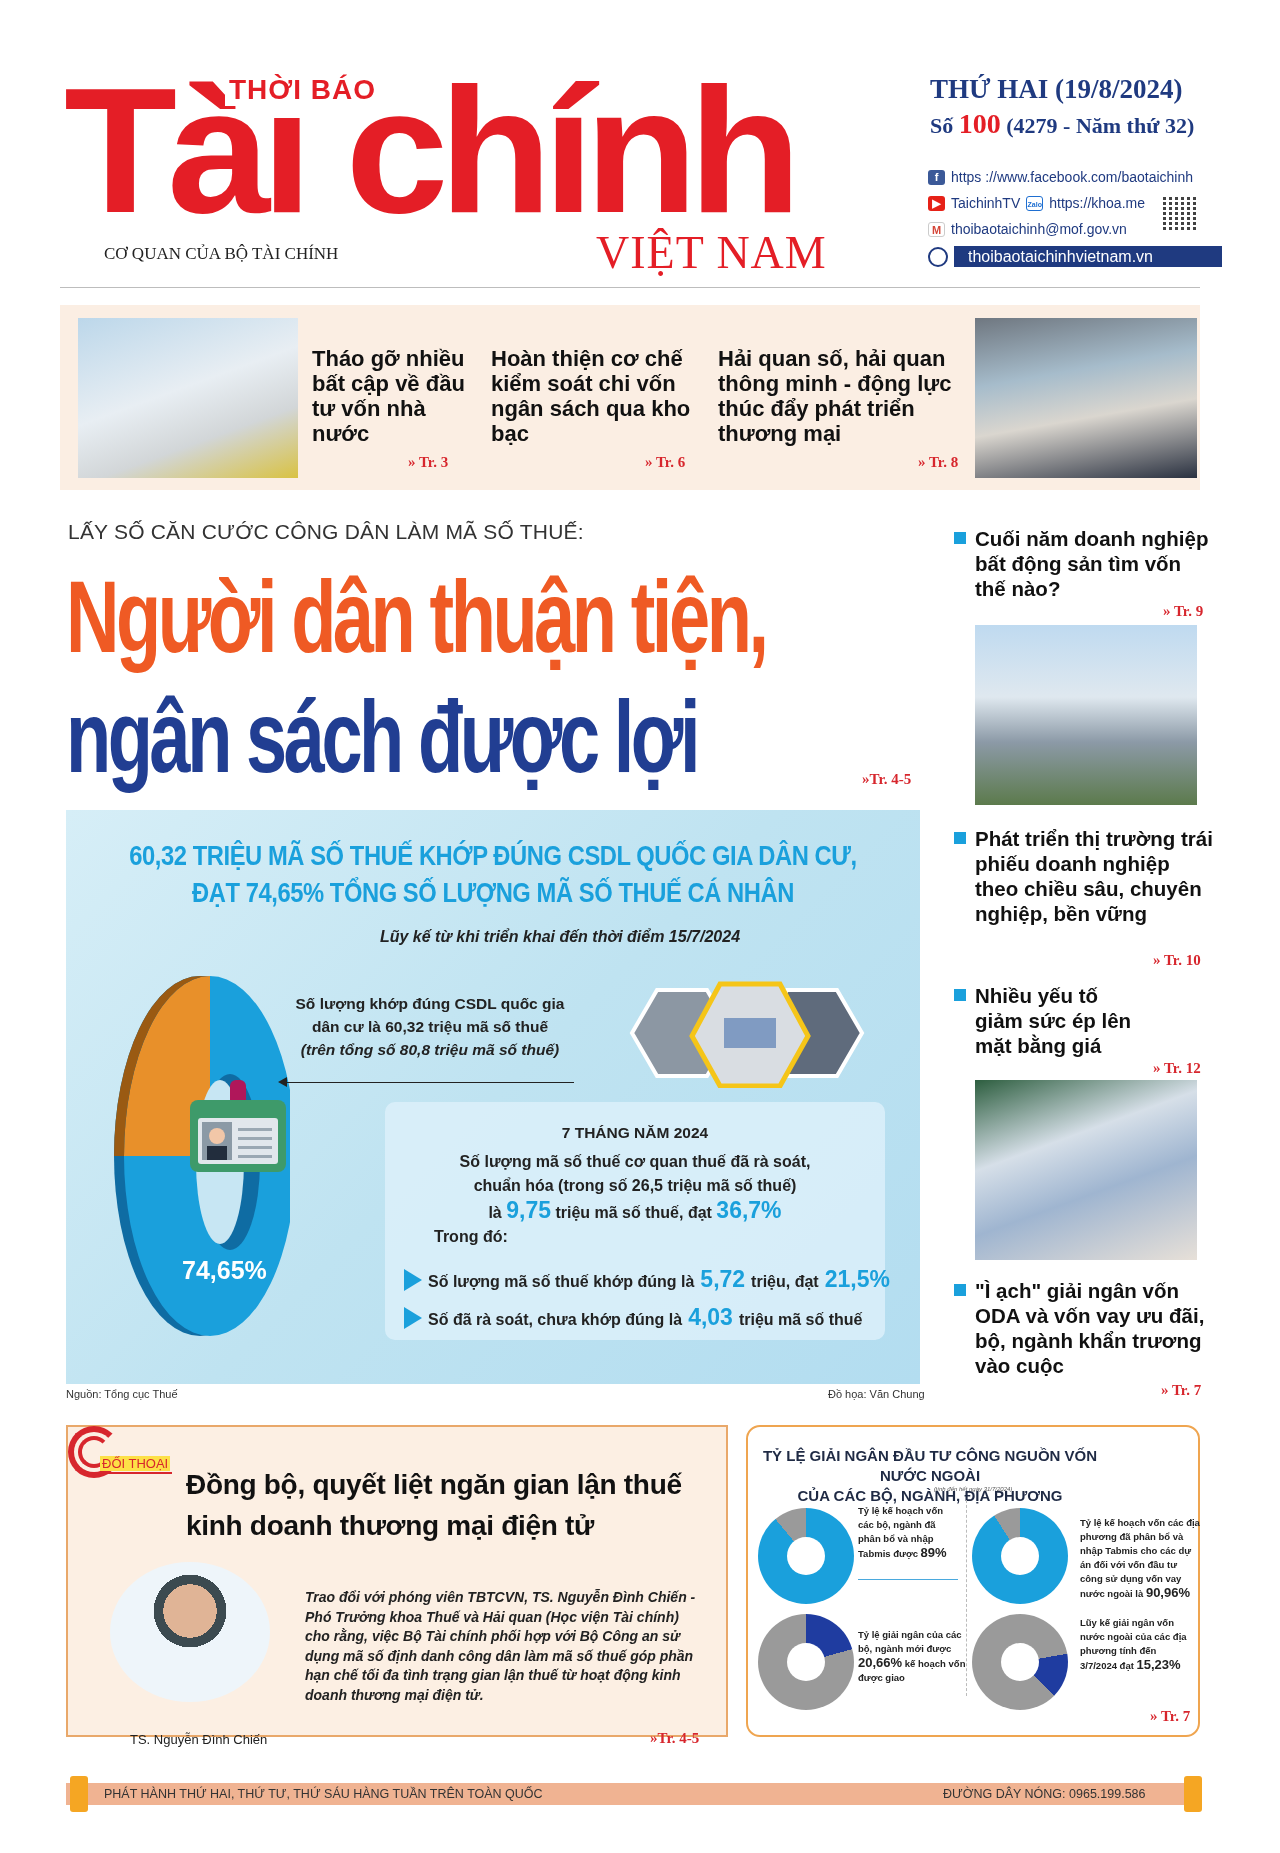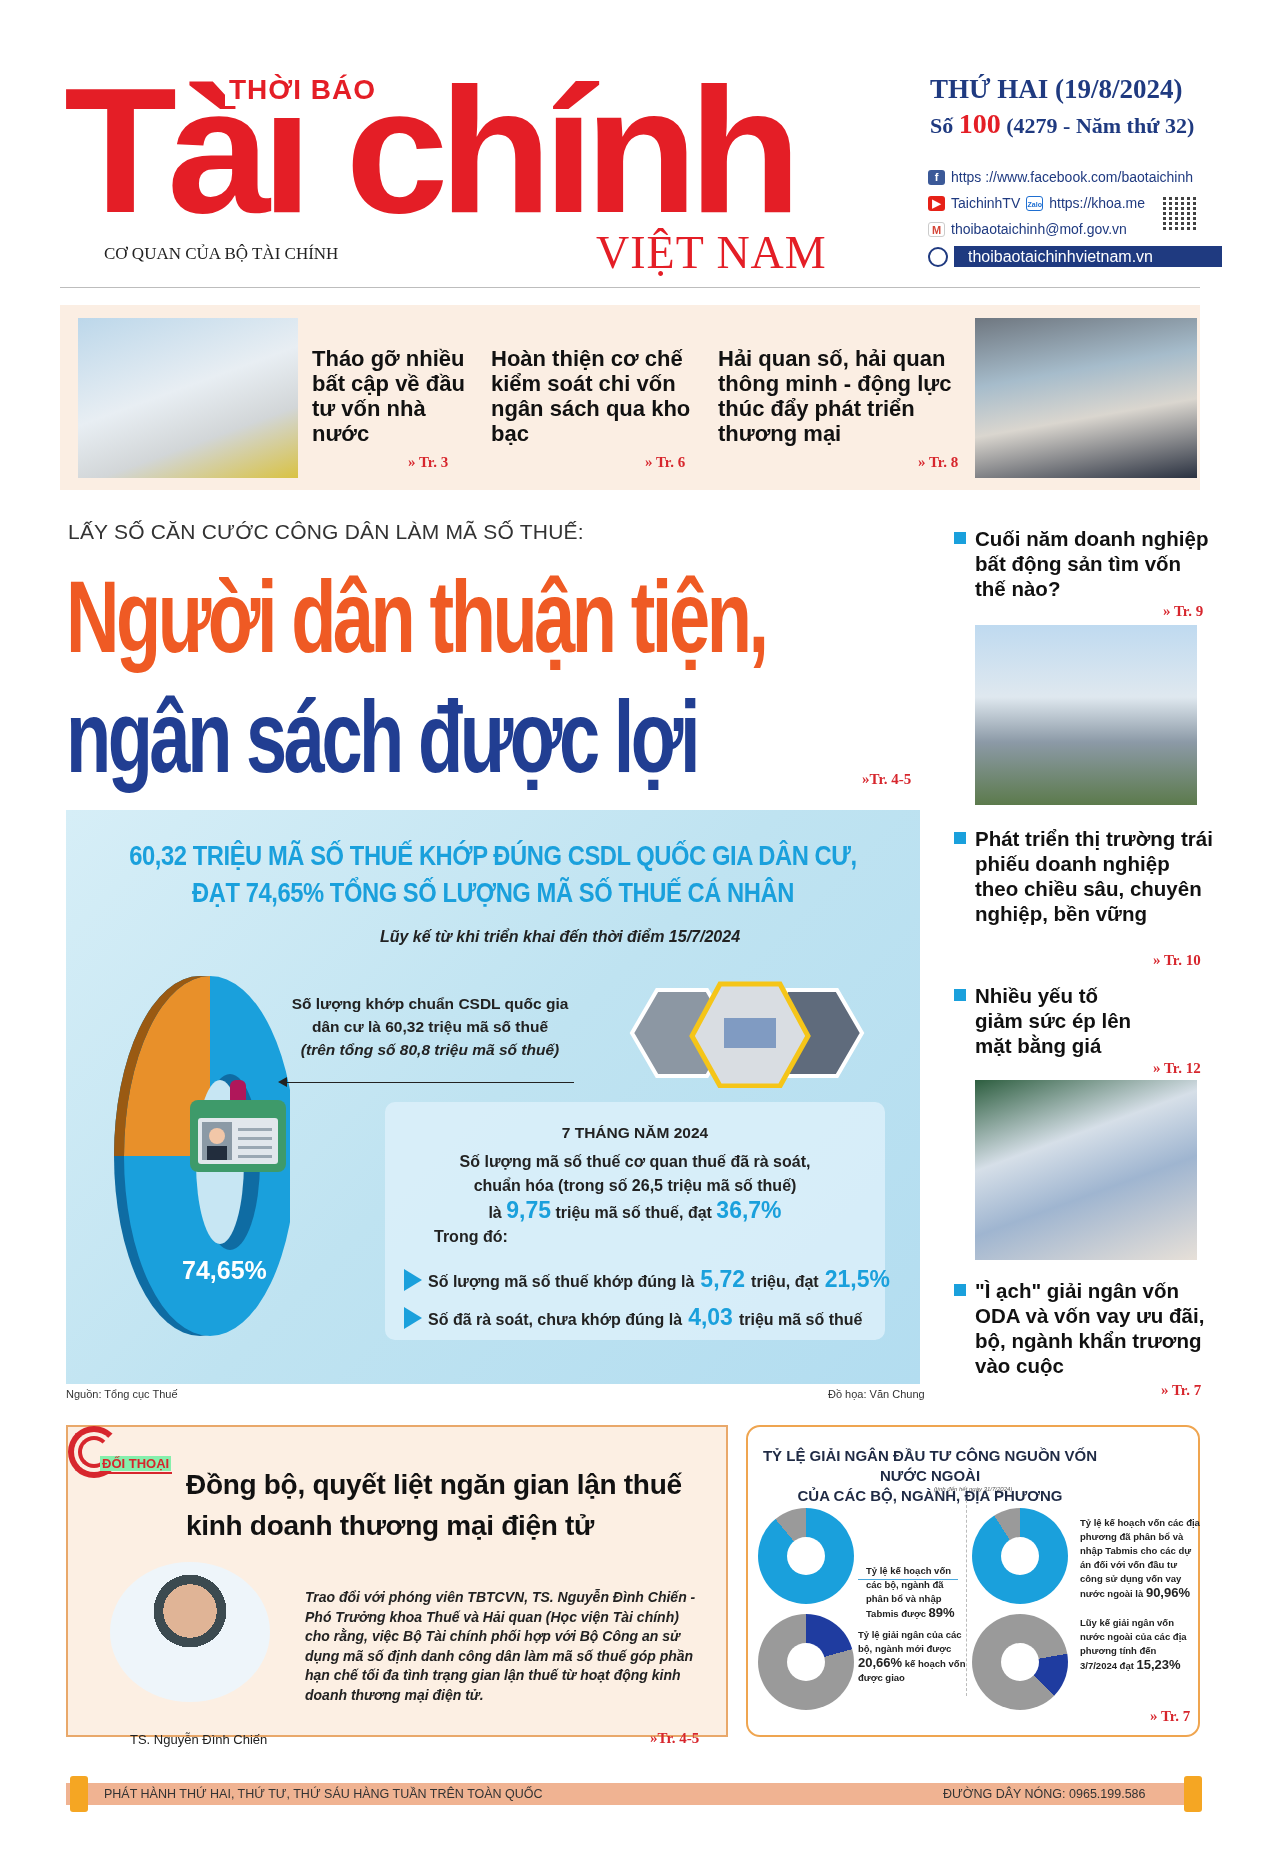--- a/index.html
+++ b/index.html
@@ -61,21 +61,21 @@
   
   .rc-item { font-weight: 700; font-size: 20.5px; line-height: 25px; color: #111; }
   .sq { position: absolute; left: -21px; top: 6px; width: 12px; height: 12px; background: #1aa0dc; }
   .photo.city { left: 975px; top: 625px; width: 222px; height: 180px; background: linear-gradient(180deg,#bfdaf0 0%,#dfe8ef 40%,#8c9aa7 65%,#5c7a4c 100%); }
   .photo.store { left: 975px; top: 1080px; width: 222px; height: 180px; background: linear-gradient(160deg,#2d5e3f 0%,#d6dfe8 35%,#9fb5d0 60%,#e7e0d8 100%); }
 
   
   .interview { left: 66px; top: 1425px; width: 662px; height: 312px; background: #fcefe3; border: 2px solid #e9a86a; }
   .badge { left: 68px; top: 1426px; width: 52px; height: 52px; border-radius: 50%; border: 6px solid #d7262d; border-right-color: transparent; }
   .badge2 { left: 78px; top: 1436px; width: 32px; height: 32px; border-radius: 50%; border: 4px solid #d7262d; border-right-color: transparent; }
-  .badge-text { left: 100px; top: 1456px; font-weight: 700; font-size: 13px; color: #d7262d; background: #86efac; padding: 0 2px; }
+  .badge-text { left: 100px; top: 1456px; font-weight: 400; font-size: 13px; color: #d7262d; background: #fde047; padding: 0 2px; }
   .badge-line { left: 100px; top: 1472px; width: 72px; height: 2px; background: #d7262d; }
   .iv-title { left: 186px; top: 1464px; font-size: 28px; line-height: 41px; color: #111; font-weight: 700; letter-spacing: -0.3px; }
   .portrait { left: 110px; top: 1562px; width: 160px; height: 140px; border-radius: 50%; background: radial-gradient(circle at 50% 35%,#e0b496 0 22%,#3c4a50 22% 30%,#eef5fa 30% 100%); overflow: hidden; }
   .port-cap { left: 130px; top: 1732px; font-size: 13px; color: #222; }
   .iv-body { left: 305px; top: 1588px; width: 400px; font-style: italic; font-weight: 700; font-size: 14px; line-height: 19.5px; color: #222; }
 
   
   .disb { left: 746px; top: 1425px; width: 454px; height: 312px; border: 2px solid #efa550; border-radius: 14px; background: #fff; }
   .d-title { left: 746px; top: 1446px; width: 368px; text-align: center; font-weight: 900; font-size: 15px; line-height: 20px; color: #1f2a44; }
   .d-note { left: 746px; top: 1486px; width: 454px; text-align: center; font-style: italic; font-size: 6px; color: #555; }
@@ -164,21 +164,21 @@
   <circle cx="27" cy="56" r="8" fill="#f2c7a8"></circle>
   <rect x="17" y="66" width="20" height="14" fill="#222d3d"></rect>
   <rect x="48" y="48" width="34" height="3" fill="#9aa8b3"></rect>
     <rect x="48" y="57" width="34" height="3" fill="#9aa8b3"></rect>
     <rect x="48" y="66" width="34" height="3" fill="#9aa8b3"></rect>
     <rect x="48" y="75" width="34" height="3" fill="#9aa8b3"></rect>
 </svg>
 <div class="abs ring-pct">74,65%</div>
 
 <div class="abs callout1">
-  <div>Số lượng khớp chuẩn CSDL quốc gia</div>
+  <div>Số lượng khớp đúng CSDL quốc gia</div>
   <div>dân cư là 60,32 triệu mã số thuế</div>
   <div class="it">(trên tổng số 80,8 triệu mã số thuế)</div>
 </div>
 <div class="abs arrow-line"></div>
 <div class="abs arrow-head"></div>
 
 <svg class="abs hexes" viewBox="0 0 260 110">
   <polygon points="20,55 45,12 95,12 120,55 95,98 45,98" fill="#8c97a3" stroke="#fff" stroke-width="4"></polygon>
   <polygon points="150,55 175,12 225,12 250,55 225,98 175,98" fill="#5f6b7c" stroke="#fff" stroke-width="4"></polygon>
   <polygon points="80,58 108,6 168,6 196,58 168,108 108,108" fill="#d9dde2" stroke="#f5c518" stroke-width="5"></polygon>
@@ -240,21 +240,21 @@
 
 <div class="abs disb"></div>
 <div class="abs d-title">
     <div>TỶ LỆ GIẢI NGÂN ĐẦU TƯ CÔNG NGUỒN VỐN NƯỚC NGOÀI</div>
     <div>CỦA CÁC BỘ, NGÀNH, ĐỊA PHƯƠNG</div>
   </div>
 <div class="abs d-note">(tính đến hết ngày 31/7/2024)</div>
 <div class="abs d-sep"></div>
 
 <div class="abs donut" style="left:758px;top:1508px;background:conic-gradient(#1aa0dc 0 89%,#9a9a9a 89% 100%);"></div>
-<div class="abs d-lbl" style="left:858px;top:1564px;width:100px;margin-left:8px;"><span>Tỷ lệ kế hoạch vốn các bộ, ngành đã phân bổ và nhập Tabmis được</span> <b>89%</b></div>
+<div class="abs d-lbl" style="left:858px;top:1504px;width:100px;"><span>Tỷ lệ kế hoạch vốn các bộ, ngành đã phân bổ và nhập Tabmis được</span> <b>89%</b></div>
 <div class="abs d-line" style="left:858px;top:1579px;width:100px;"></div>
 
 <div class="abs donut" style="left:972px;top:1508px;background:conic-gradient(#1aa0dc 0 90.96%,#9a9a9a 90.96% 100%);"></div>
 <div class="abs d-lbl" style="left:1080px;top:1516px;width:120px;"><span>Tỷ lệ kế hoạch vốn các địa phương đã phân bổ và nhập Tabmis cho các dự án đối với vốn đầu tư công sử dụng vốn vay nước ngoài là</span> <b>90,96%</b></div>
 
 <div class="abs donut" style="left:758px;top:1614px;background:conic-gradient(#1f3ca0 0 20.66%,#9a9a9a 20.66% 100%);"></div>
 <div class="abs d-lbl" style="left:858px;top:1628px;width:110px;"><span>Tỷ lệ giải ngân của các bộ, ngành mới được</span> <b>20,66%</b> <span>kế hoạch vốn được giao</span></div>
 
 <div class="abs donut" style="left:972px;top:1614px;background:conic-gradient(from 80deg,#1f3ca0 0 15.23%,#9a9a9a 15.23% 100%);"></div>
 <div class="abs d-lbl" style="left:1080px;top:1616px;width:110px;"><span>Lũy kế giải ngân vốn nước ngoài của các địa phương tính đến 3/7/2024 đạt</span> <b>15,23%</b></div>

